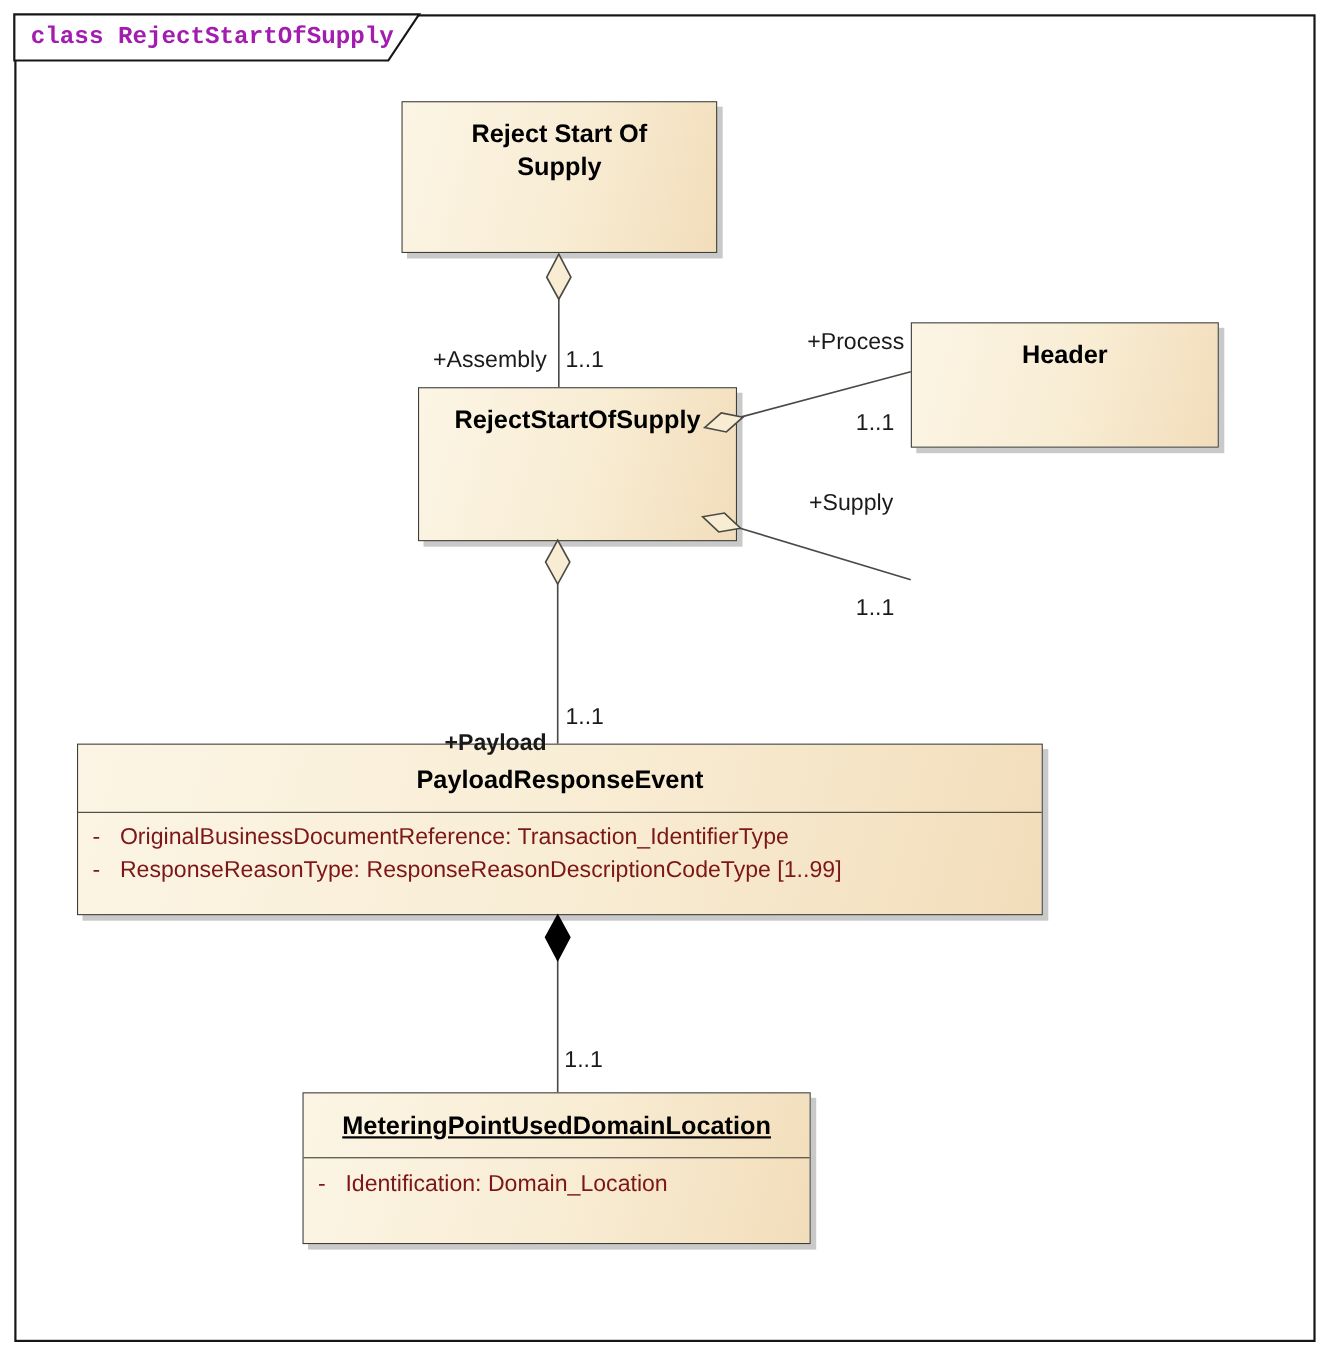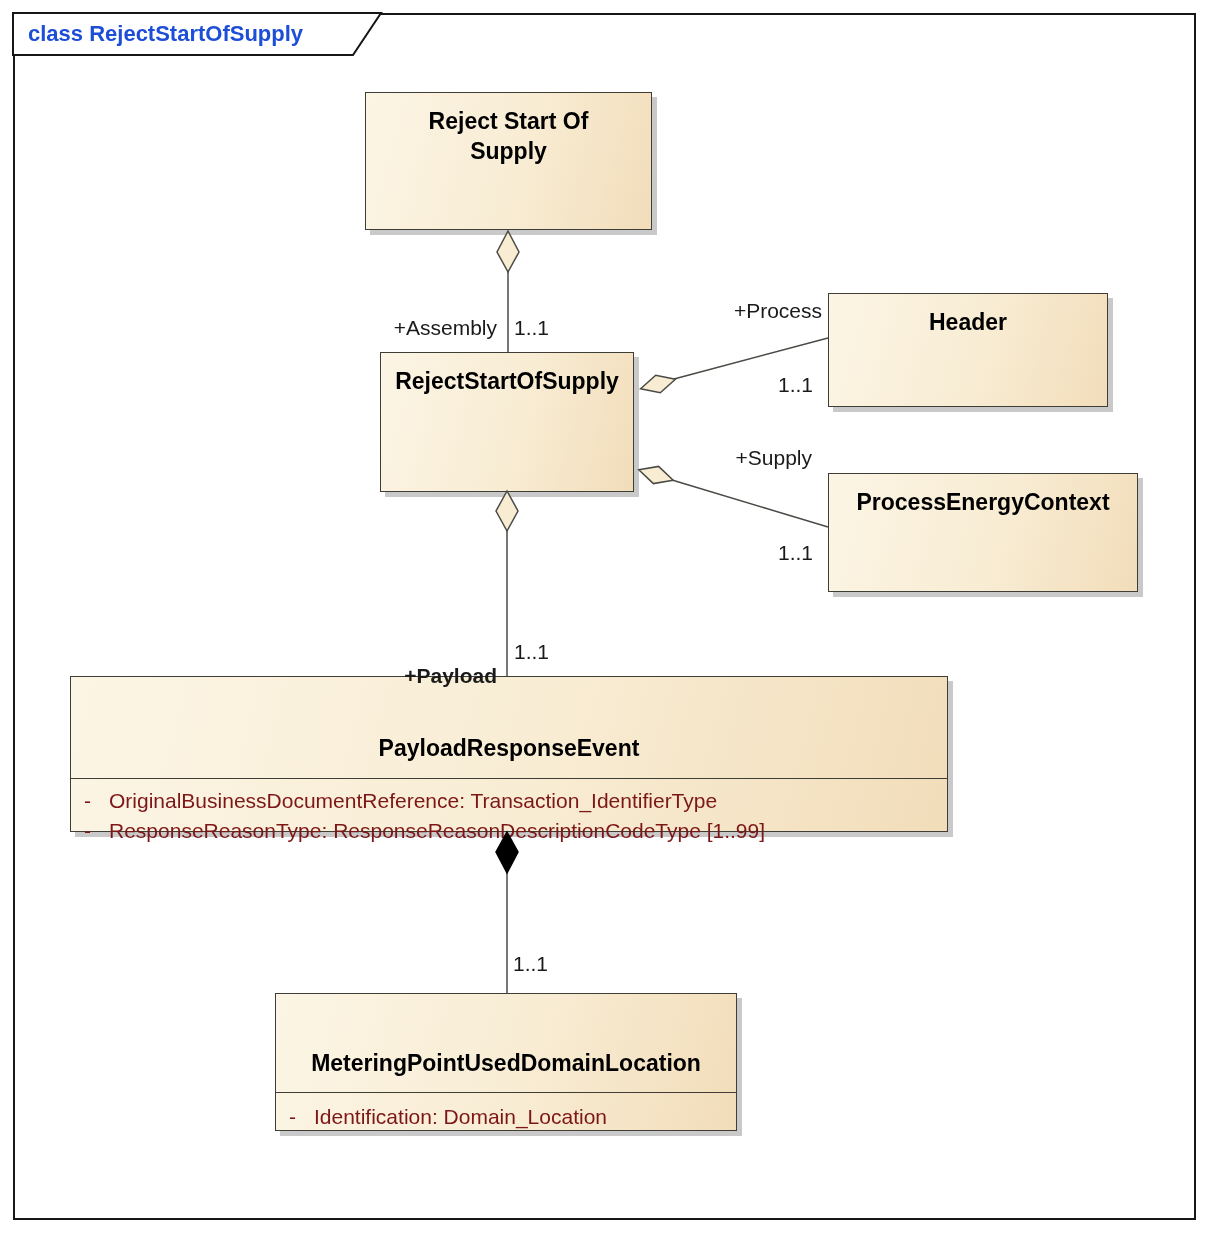--- a/index.html
+++ b/index.html
@@ -23,63 +23,63 @@
   }
 
   
   svg.overlay {
     position: absolute; inset: 0; width: 1208px; height: 1236px;
     z-index: 4; pointer-events: none;
   }
 
   .tab-label {
     position: absolute; left: 28px; top: 21px;
-    font-size: 22px; font-weight: bold; color: #1d4ed8;
-    z-index: 6; white-space: nowrap;
+    font-size: 22px; font-weight: bold; color: #a21caf;
+    z-index: 6; white-space: nowrap; font-family: Liberation Mono, monospace;
   }
 
   
   .uml-box {
     position: absolute;
     background: linear-gradient(105deg, #fcf5e5 0%, #f8ecd3 55%, #f2ddba 100%);
     border: 1.5px solid #3e3e36;
     box-shadow: 5px 5px 0 0 #c9c9c9;
     z-index: 2;
   }
   .uml-title {
     font-size: 23px; font-weight: bold; color: #000;
     text-align: center; line-height: 30px;
     padding-top: 13px;
   }
   .uml-title.compartment {
     padding-top: 0;
-    display: flex; align-items: center; justify-content: center; margin-top: 40px;
+    display: flex; align-items: center; justify-content: center;
   }
   .uml-attrs {
     border-top: 1.5px solid #3e3e36;
     width: 100%;
   }
   .attr-row {
     display: flex;
     font-size: 21px; line-height: 30px;
     color: #7d1616;
     white-space: nowrap;
   }
   .attr-dash { width: 38px; padding-left: 13px; flex: 0 0 auto; }
 
   
   #box-reject-top   { left: 365px; top:  92px; width: 287px; height: 138px; }
-  #box-reject       { left: 380px; top: 352px; width: 254px; height: 140px; }
+  #box-reject       { left: 380px; top: 352px; width: 290px; height: 140px; }
   #box-header       { left: 828px; top: 293px; width: 280px; height: 114px; }
   #box-process      { left: 828px; top: 473px; width: 310px; height: 119px; }
   #box-payload      { left:  70px; top: 676px; width: 878px; height: 156px; }
   #box-metering     { left: 275px; top: 993px; width: 462px; height: 138px; }
 
   #box-payload .title-compartment  { height: 61px; }
-  #box-metering .title-compartment { height: 58px; }
+  #box-metering .title-compartment { height: 58px; text-decoration: underline; }
   #box-payload  .uml-attrs { padding-top: 7px; }
   #box-metering .uml-attrs { padding-top: 9px; }
 
   
   .rel-label {
     position: absolute; z-index: 5;
     font-size: 21px; color: #1a1a1a; line-height: 26px;
     white-space: nowrap;
   }
   .r-align { text-align: right; }
@@ -138,23 +138,20 @@
   </div>
 
   <div id="box-reject" class="uml-box">
     <div class="uml-title">RejectStartOfSupply</div>
   </div>
 
   <div id="box-header" class="uml-box">
     <div class="uml-title">Header</div>
   </div>
 
-  <div id="box-process" class="uml-box">
-    <div class="uml-title">ProcessEnergyContext</div>
-  </div>
 
   <div id="box-payload" class="uml-box">
     <div class="uml-title compartment title-compartment">PayloadResponseEvent</div>
     <div class="uml-attrs">
       <div class="attr-row">
         <span class="attr-dash">-</span>
         <span class="attr-text">OriginalBusinessDocumentReference: Transaction_IdentifierType</span>
       </div>
       <div class="attr-row">
         <span class="attr-dash">-</span>

